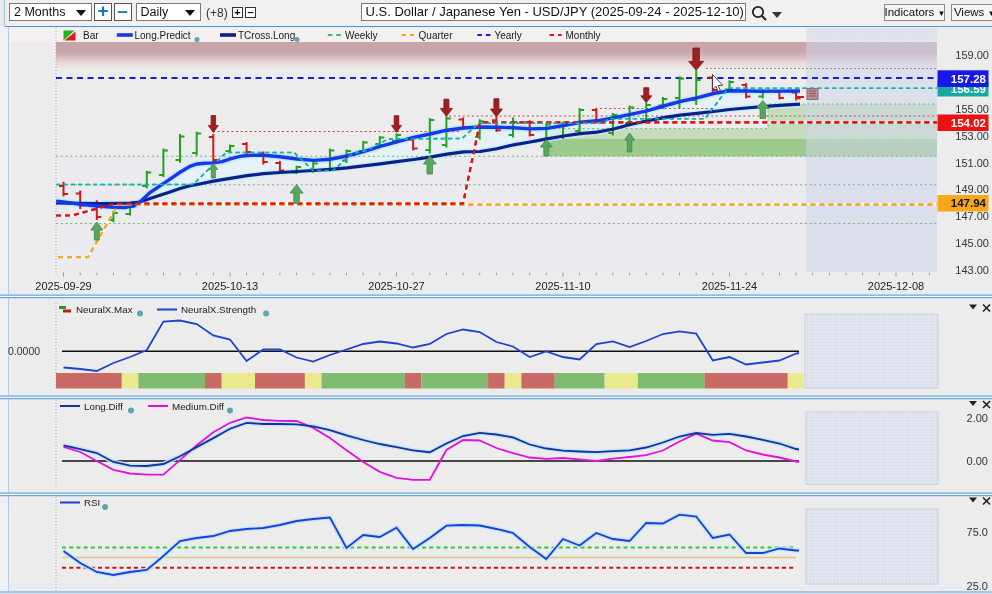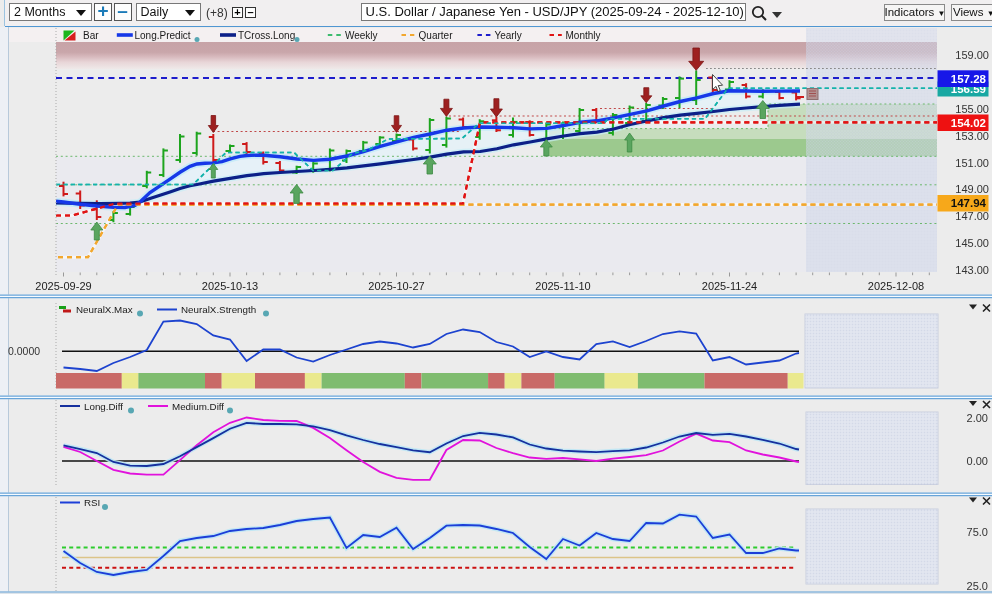--- a/index.html
+++ b/index.html
@@ -10,21 +10,21 @@
 .sel{position:absolute;top:3px;height:18px;background:#fff;border:1px solid #787878;
 font-size:12.5px;color:#111;padding:1px 4px;line-height:15px;white-space:nowrap;overflow:hidden}
 .sel .ar{position:absolute;right:5px;top:6px;width:0;height:0;border-left:5px solid transparent;
 border-right:5px solid transparent;border-top:6px solid #111}
 .btn{position:absolute;top:3px;width:18px;height:18px;background:#fdfdfd;border:1px solid #555;
 text-align:center;font-weight:bold}
 .bluep{color:#1a7ab8;font-size:19px;line-height:14px}
 .btn2{position:absolute;top:6.5px;width:11px;height:11px;background:#fdfdfd;border:1px solid #333;
 color:#000;font-size:11px;line-height:8px;text-align:center;font-weight:bold}
 .tbtn{position:absolute;top:4px;height:17px;background:#f6f5f5;border:1px solid #8a8a8a;
-font-size:11.5px;color:#111;text-align:center;white-space:nowrap;line-height:15px}
+font-size:11.5px;color:#111;text-align:right;white-space:nowrap;line-height:15px}
 </style></head>
 <body>
 <svg width="992" height="594" viewBox="0 0 992 594" style="position:absolute;left:0;top:0">
     <defs>
       <linearGradient id="mauve" x1="0" y1="0" x2="0" y2="1">
         <stop offset="0" stop-color="#c7a3a7"></stop>
         <stop offset="0.38" stop-color="#c9a6aa"></stop>
         <stop offset="0.55" stop-color="#d8babe"></stop>
         <stop offset="0.75" stop-color="#e8d6d8"></stop>
         <stop offset="1" stop-color="#efe9e9"></stop>

